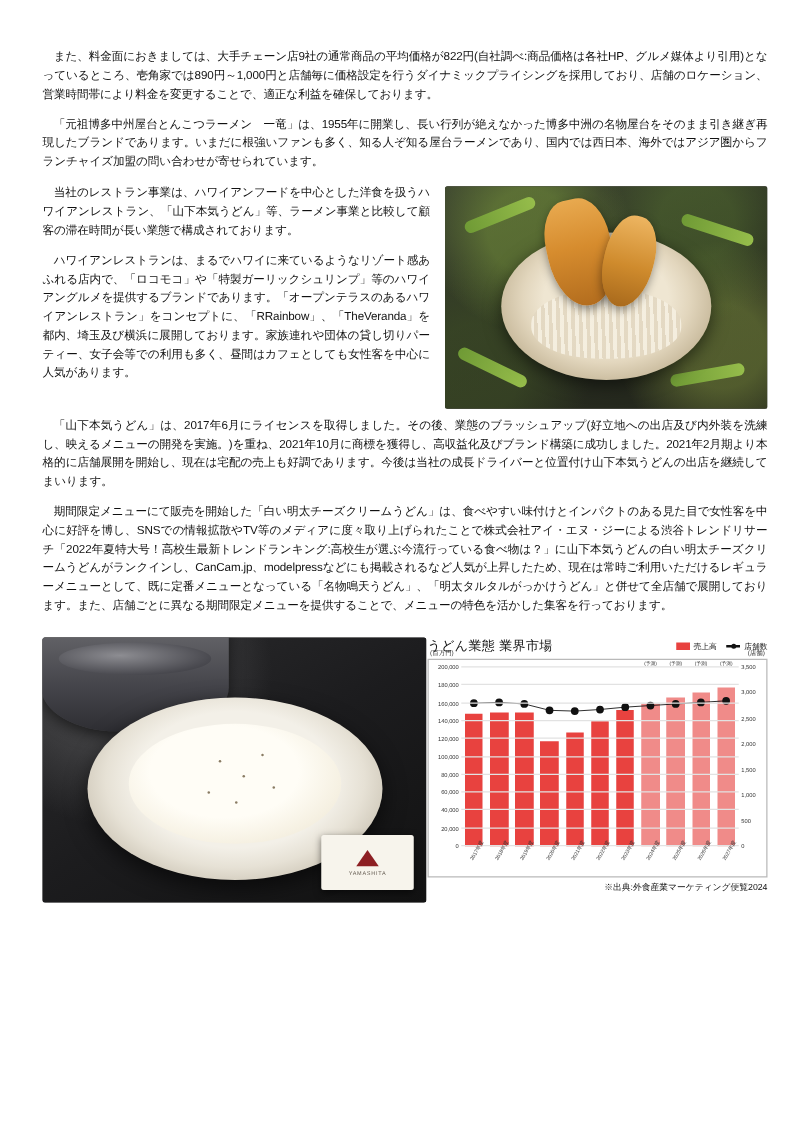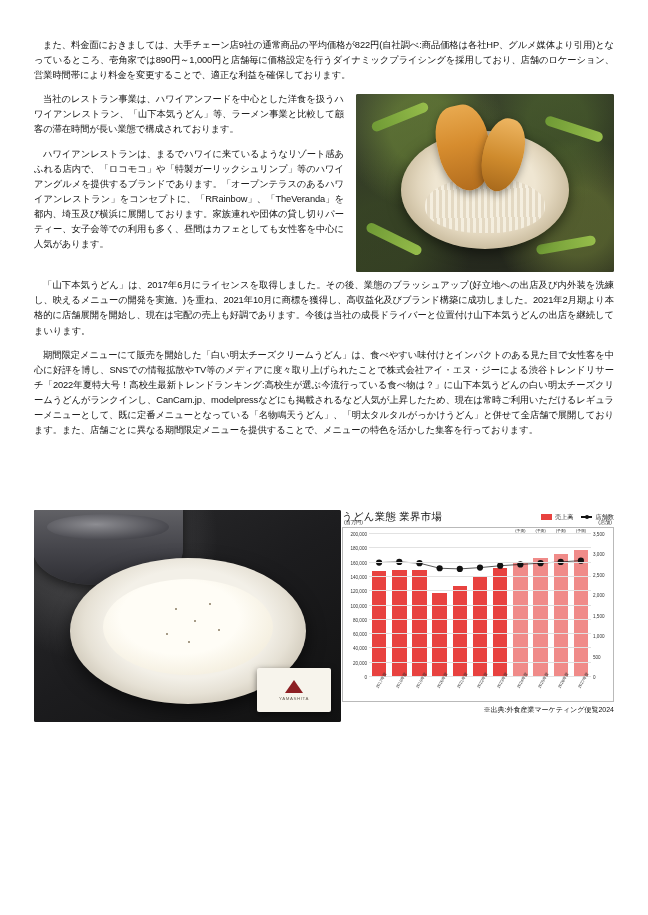--- a/index.html
+++ b/index.html
@@ -335,20 +335,21 @@
     font-size: 7px;
     color: #111;
   }
 </style>
 </head>
 <body>
 
 <div class="page">
 
   <p class="para indent">また、料金面におきましては、大手チェーン店9社の通常商品の平均価格が822円(自社調べ:商品価格は各社HP、グルメ媒体より引用)となっているところ、壱角家では890円～1,000円と店舗毎に価格設定を行うダイナミックプライシングを採用しており、店舗のロケーション、営業時間帯により料金を変更することで、適正な利益を確保しております。</p>
+  <p class="para indent">「元祖博多中州屋台とんこつラーメン　一竜」は、1955年に開業し、長い行列が絶えなかった博多中洲の名物屋台をそのまま引き継ぎ再現したブランドであります。いまだに根強いファンも多く、知る人ぞ知る屋台ラーメンであり、国内では西日本、海外ではアジア圏からフランチャイズ加盟の問い合わせが寄せられています。</p>
 
 
   <div class="float-wrap">
     <div class="food-photo">
       <div class="bg"></div>
       <div class="green g1"></div>
       <div class="green g2"></div>
       <div class="green g3"></div>
       <div class="green g4"></div>
       <div class="bowl"></div>

